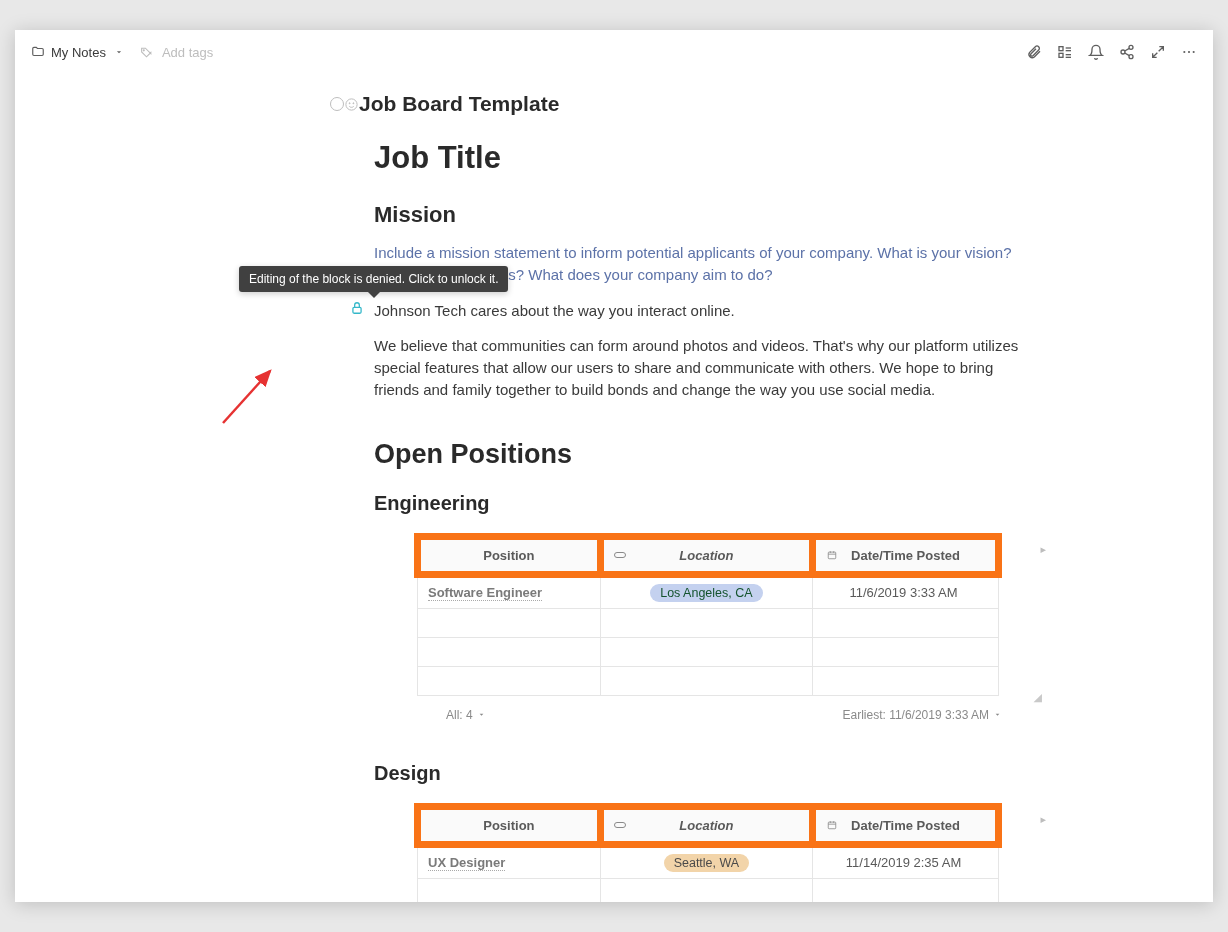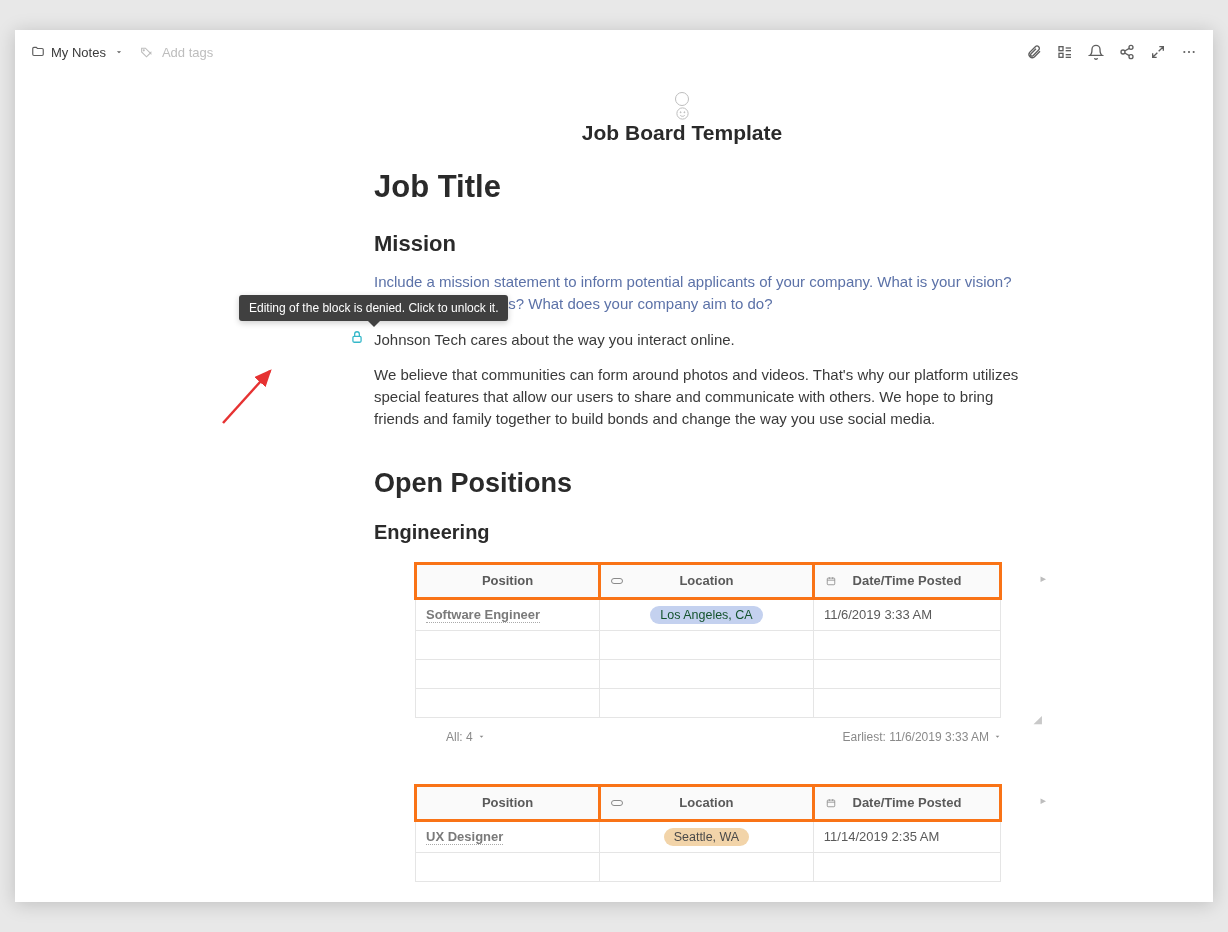--- a/index.html
+++ b/index.html
@@ -91,21 +91,20 @@
     .doc {
       max-width: 920px;
       margin: 0 auto;
       padding: 18px 40px 60px 220px;
     }
     .doc-title-row {
       display: flex;
       align-items: center;
       margin-left: -44px;
       margin-bottom: 24px;
-      flex-direction: column;
     }
     .circle-indicator {
       width: 14px;
       height: 14px;
       border: 1.5px solid #bdbdbd;
       border-radius: 50%;
     }
     .emoji-indicator {
       width: 15px;
       height: 15px;
@@ -203,21 +202,21 @@
       margin-left: 40px;
       margin-bottom: 12px;
       position: relative;
     }
     .data-table {
       border-collapse: collapse;
       width: 588px;
       position: relative;
     }
     .data-table th {
-      border: 3px solid #f97316;
+      border: 7px solid #f97316;
       background: #fafafa;
       padding: 8px 10px;
       font-size: 13px;
       font-weight: 600;
       color: #5a5a5a;
       text-align: center;
       position: relative;
       height: 35px;
     }
     .data-table td {
@@ -230,21 +229,21 @@
     .th-icon {
       width: 12px;
       height: 10px;
       position: absolute;
       left: 10px;
       top: 50%;
       transform: translateY(-50%);
       color: #8a8a8a;
     }
     .col-position { width: 185px; }
-    .col-location { width: 215px; }
+    .col-location { width: 215px; font-style: italic; }
     .col-date { width: 188px; }
     .link-text {
       color: #7a7a7a;
       border-bottom: 1px dotted #aaa;
       cursor: pointer;
       font-weight: bold;
     }
     .pill {
       display: inline-block;
       padding: 2px 10px;
@@ -253,21 +252,21 @@
     }
     .pill-blue {
       background: #c4d1ef;
       color: #14532d;
     }
     .pill-orange {
       background: #f2d4a9;
       color: #4a4a4a;
     }
     .date-cell {
-      text-align: left;
+      text-align: center;
       padding-right: 14px !important;
     }
     .location-cell {
       text-align: center;
     }
     .expand-handle {
       position: absolute;
       right: -12px;
       top: 10px;
       color: #bdbdbd;
@@ -454,20 +453,21 @@
           <div class="footer-right">
             <span>Earliest: 11/6/2019 3:33 AM</span>
             <svg class="tiny-chevron" viewBox="0 0 24 24" fill="currentColor">
                 <path d="M7 10l5 5 5-5z"></path>
               </svg>
           </div>
         </div>
       </div>
 
       <div class="section-block">
+        <h3 class="subsection-h3">Design</h3>
         <div class="table-wrap">
           <table class="data-table">
             <thead>
               <tr>
                 <th class="col-position">Position</th>
                 <th class="col-location">
                   <svg class="th-icon" viewBox="0 0 24 12">
                       <rect x="1" y="1" width="22" height="10" rx="5" fill="none" stroke="currentColor" stroke-width="2"></rect>
                     </svg>
                   <span>Location</span>

